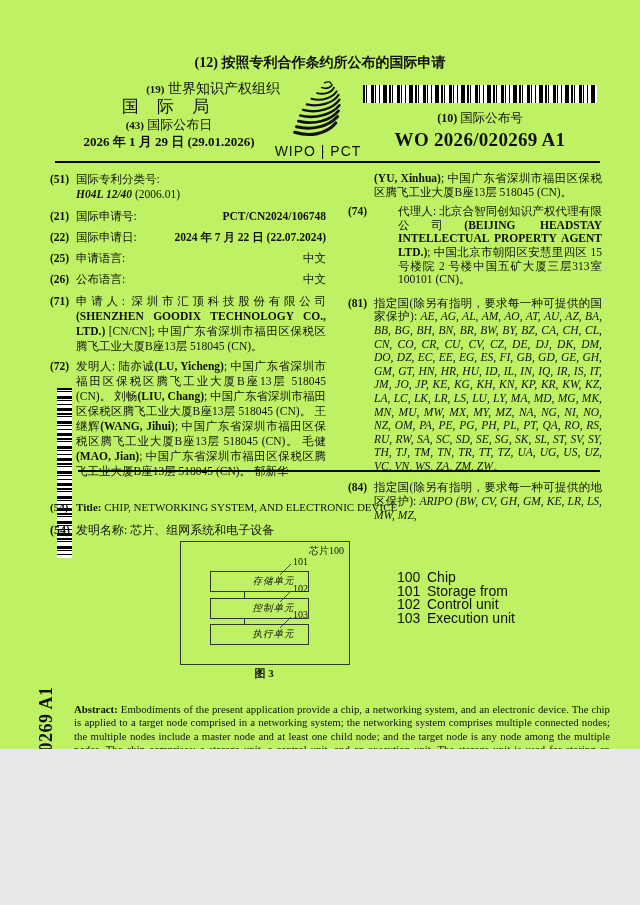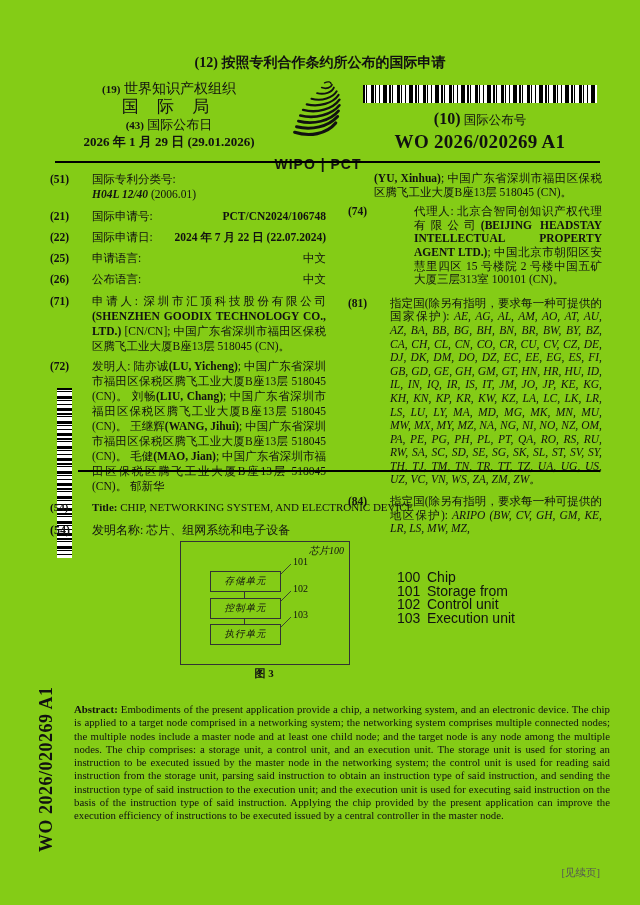--- a/index.html
+++ b/index.html
@@ -1,87 +1,87 @@
 <!DOCTYPE html>
 <html><head>
 <meta charset="utf-8">
 <style>
   html,body{margin:0;padding:0;background:#e8e8e8;}
   .page{
-    position:relative;width:640px;height:905px;background:#84cc16;
+    position:relative;width:640px;height:749px;background:#bef264;
     font-family:"Liberation Serif","DejaVu Serif",serif;color:#111;
     overflow:hidden;margin:0 auto;
   }
   .b{font-weight:bold;}
   .i{font-style:italic;}
   .abs{position:absolute;}
 
   
   .line12{top:54px;left:0;width:640px;text-align:center;font-size:14px;font-weight:bold;}
   .hdr-left{left:58px;top:80px;width:222px;text-align:center;}
   .hdr-left .num{font-weight:bold;font-size:11px;}
-  .org1{font-size:14px;line-height:17px;}
+  .org1{font-size:14px;line-height:17px;text-align:right;}
   .org2{font-size:17px;letter-spacing:7px;line-height:16px;margin-top:1px;}
   .date-lab{font-size:13px;margin-top:2px;line-height:16px;}
   .date-val{font-size:13px;font-weight:bold;line-height:17px;}
 
   .logo-wrap{left:268px;top:80px;width:100px;text-align:center;}
   .logo-wrap svg{display:block;margin:0 auto;}
   .logo-cap{font-family:"Liberation Sans","DejaVu Sans",sans-serif;
-    font-weight:bold;font-size:14px;letter-spacing:1px;margin-top:18px;}
+    font-weight:normal;font-size:14px;letter-spacing:1px;margin-top:5px;}
 
   .barcode-top{left:363px;top:85px;width:234px;height:18px;
     background:repeating-linear-gradient(90deg,
       #000 0px,#000 2px,#fff 2px,#fff 3px,
       #000 3px,#000 4px,#fff 4px,#fff 8px,
       #000 8px,#000 11px,#fff 11px,#fff 12px,
       #000 12px,#000 13px,#fff 13px,#fff 16px,
       #000 16px,#000 17px,#fff 17px,#fff 20px,
       #000 20px,#000 24px,#fff 24px,#fff 26px);}
   .barcode-side{left:57px;top:388px;width:15px;height:170px;
     background:repeating-linear-gradient(180deg,
       #000 0px,#000 2px,#fff 2px,#fff 3px,
       #000 3px,#000 4px,#fff 4px,#fff 8px,
       #000 8px,#000 11px,#fff 11px,#fff 12px,
       #000 12px,#000 13px,#fff 13px,#fff 16px,
       #000 16px,#000 17px,#fff 17px,#fff 20px,
       #000 20px,#000 23px,#fff 23px,#fff 25px);}
 
   .pubno-block{left:363px;top:110px;width:234px;text-align:center;}
   .pubno-label{font-size:12.5px;}
-  .pubno-label .num{font-weight:bold;font-size:16px;}
+  .pubno-label .num{font-weight:bold;font-size:12px;}
   .pubno-value{font-size:19px;font-weight:bold;margin-top:2px;letter-spacing:0.3px;}
 
   .rule1{left:55px;top:161px;width:545px;height:2px;background:#000;}
   .rule2{left:78px;top:470px;width:522px;height:1.6px;background:#000;}
 
   
   .cols{left:50px;top:172px;width:552px;display:flex;gap:22px;font-size:11.5px;line-height:15px;}
   .colL{width:276px;}
   .colR{flex:1;line-height:13.6px;}
   .frow{display:flex;}
   .fnum{flex:0 0 26px;font-weight:bold;}
-  .fbody{flex:1;text-align:justify;margin-left:16px;}
+  .fbody{flex:1;text-align:justify;}
   .kv{display:flex;justify-content:space-between;}
   .mb7{margin-bottom:7px;} .mb6{margin-bottom:6px;} .mb5{margin-bottom:5px;}
   .mb10{margin-bottom:10px;gap:24px;} .mb8{margin-bottom:8px;}
   .indent{padding-left:26px;}
   .valbold{font-weight:bold;}
 
   
   .titleblk{left:50px;top:500px;width:552px;}
   .t-en{font-size:11px;line-height:14px;margin-bottom:9px;}
   .t-zh{font-size:12px;line-height:15px;}
 
   
   .figbox{left:180px;top:541px;width:168px;height:122px;border:1px solid #333;}
-  .chiplab{position:absolute;top:2px;right:5px;font-size:10px;font-style:italic;}
+  .chiplab{position:absolute;top:2px;right:5px;font-size:10px;}
   .unit{position:absolute;left:29px;width:69px;height:19px;border:1px solid #333;
     display:flex;align-items:center;justify-content:center;
-    font-size:9.5px;font-style:italic;letter-spacing:1px;}
+    font-size:9.5px;font-style:italic;letter-spacing:1px;padding-left:28px;}
   .u1{top:29px;} .u2{top:56px;} .u3{top:82px;}
   .conn{position:absolute;left:63px;width:1px;background:#333;}
   .c1{top:49px;height:7px;} .c2{top:76px;height:6px;}
   .refnum{position:absolute;left:112px;font-size:10px;}
   .r1{top:14px;} .r2{top:41px;} .r3{top:67px;}
   .figleaders{position:absolute;inset:0;pointer-events:none;}
   .figcap{left:180px;top:666px;width:168px;text-align:center;font-size:11px;font-weight:bold;}
 
   .legend{left:397px;top:571px;font-family:"Liberation Sans","DejaVu Sans",sans-serif;
     font-size:14px;line-height:13.5px;}

